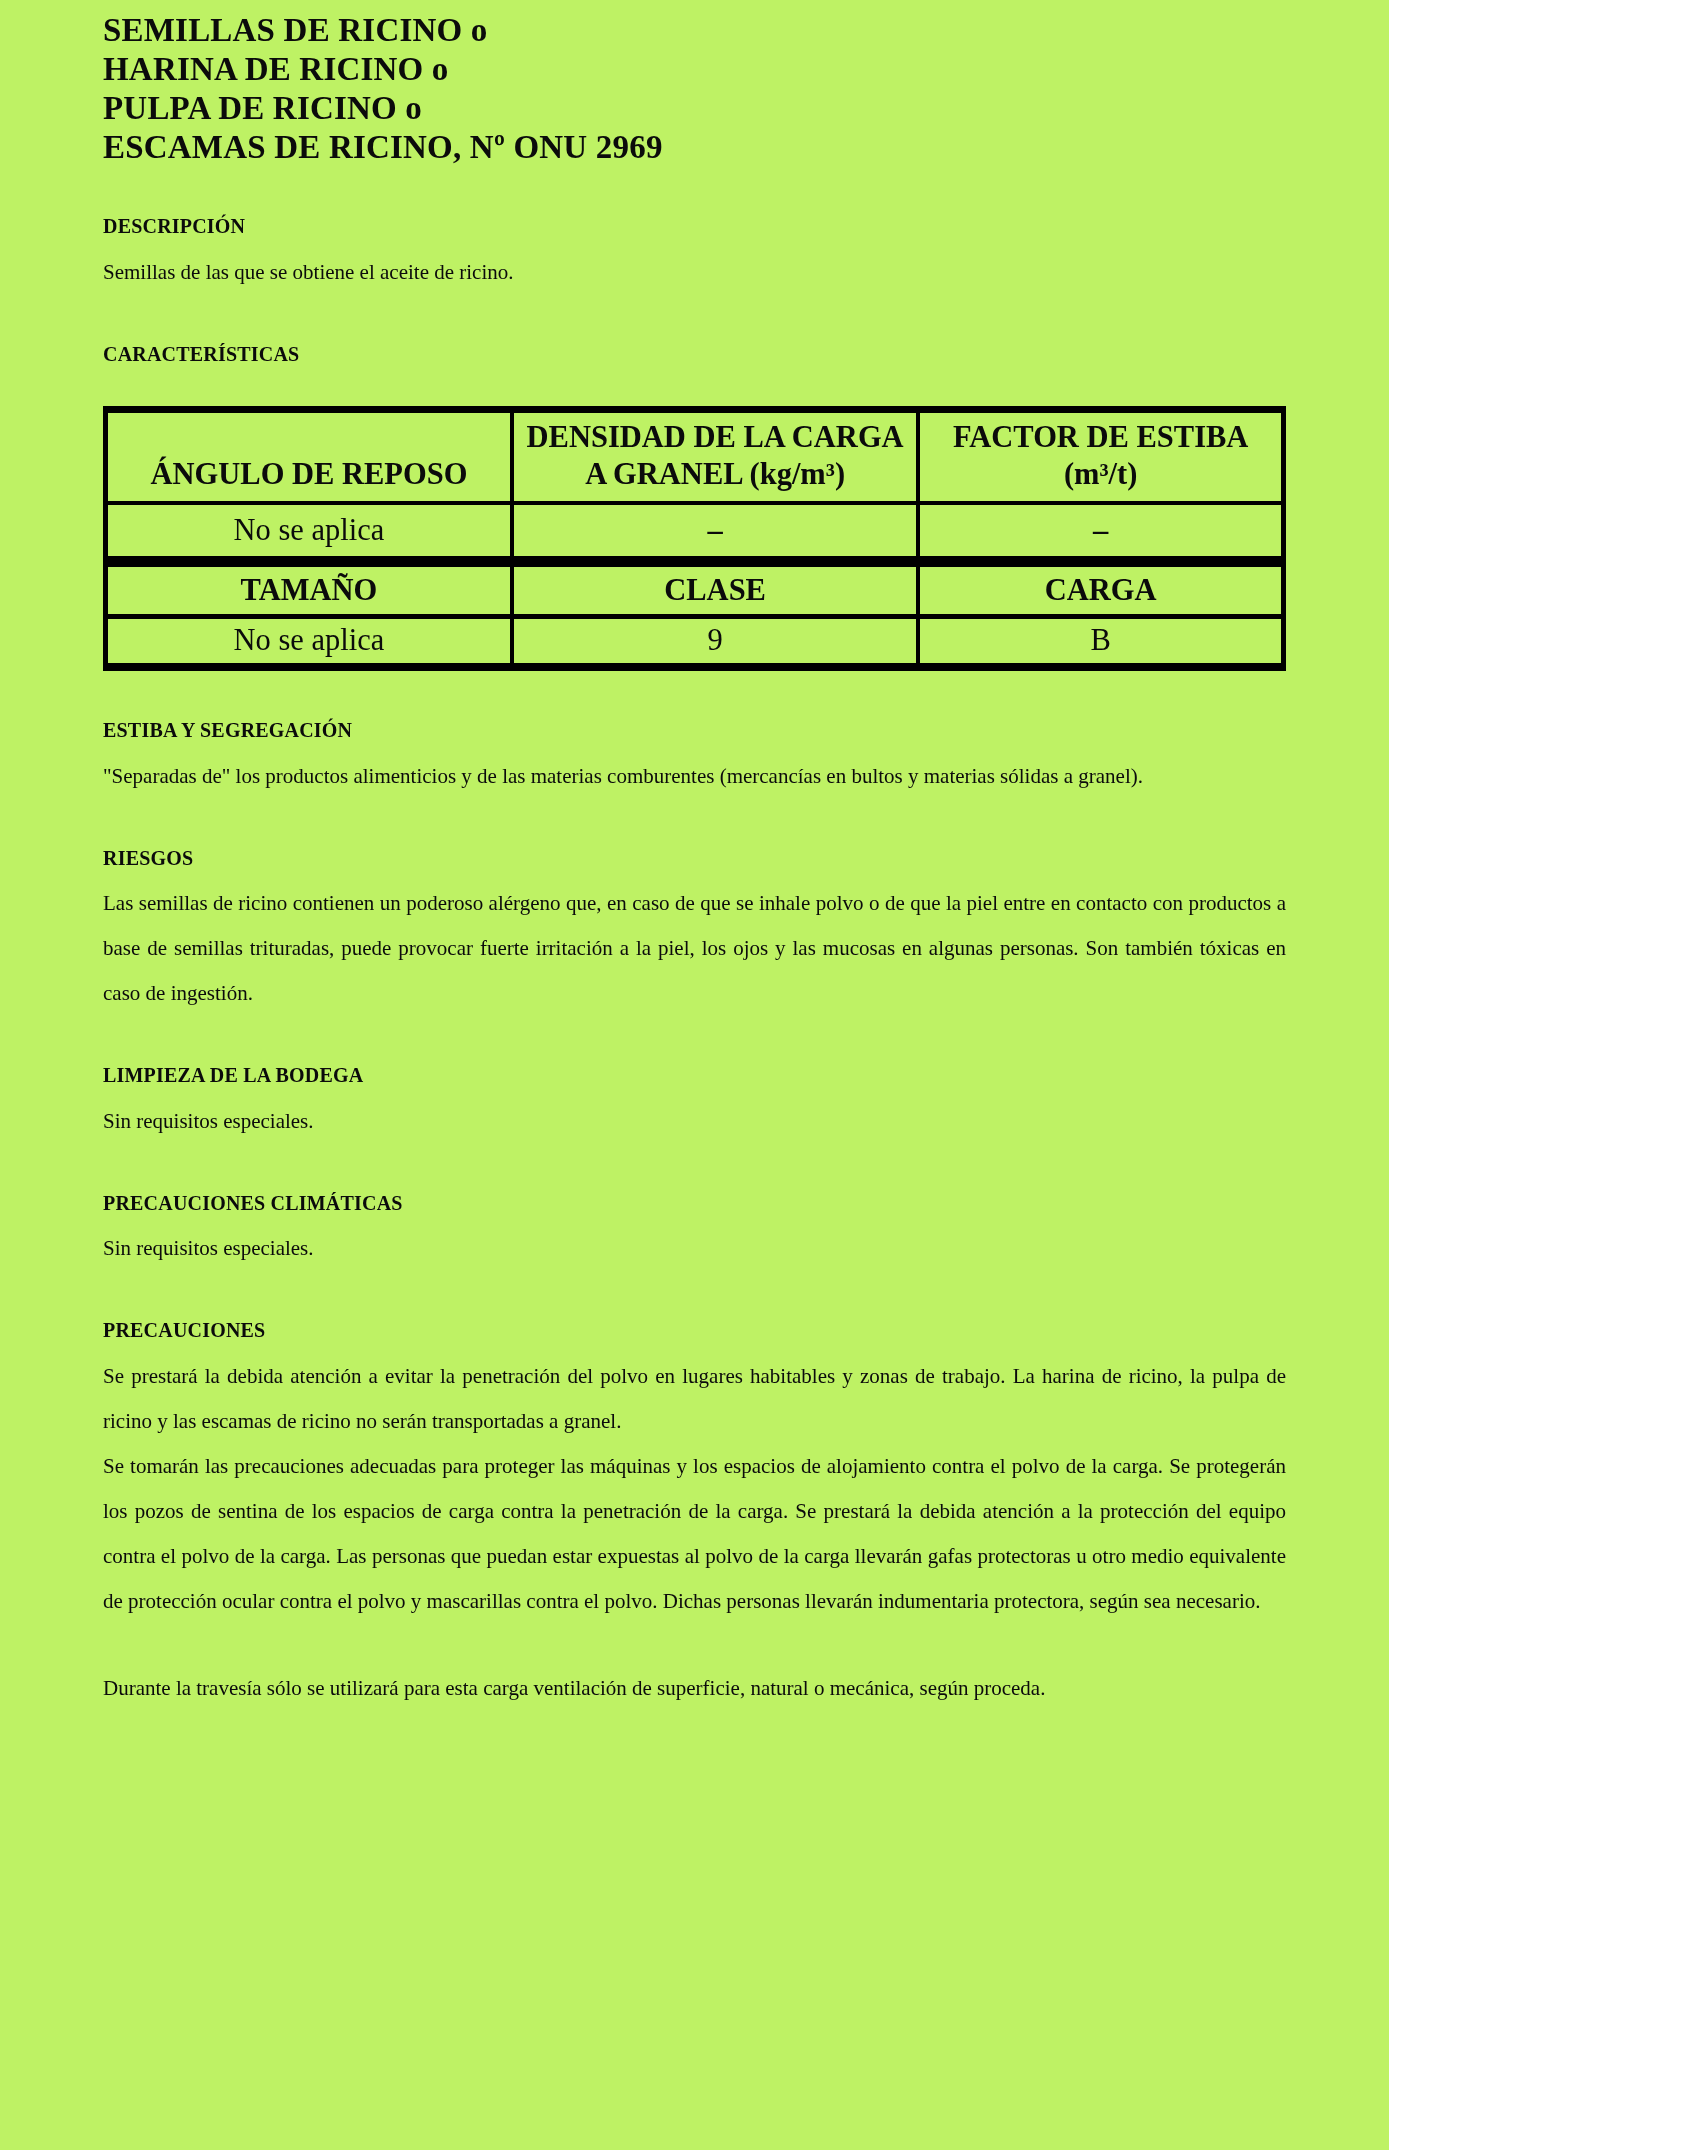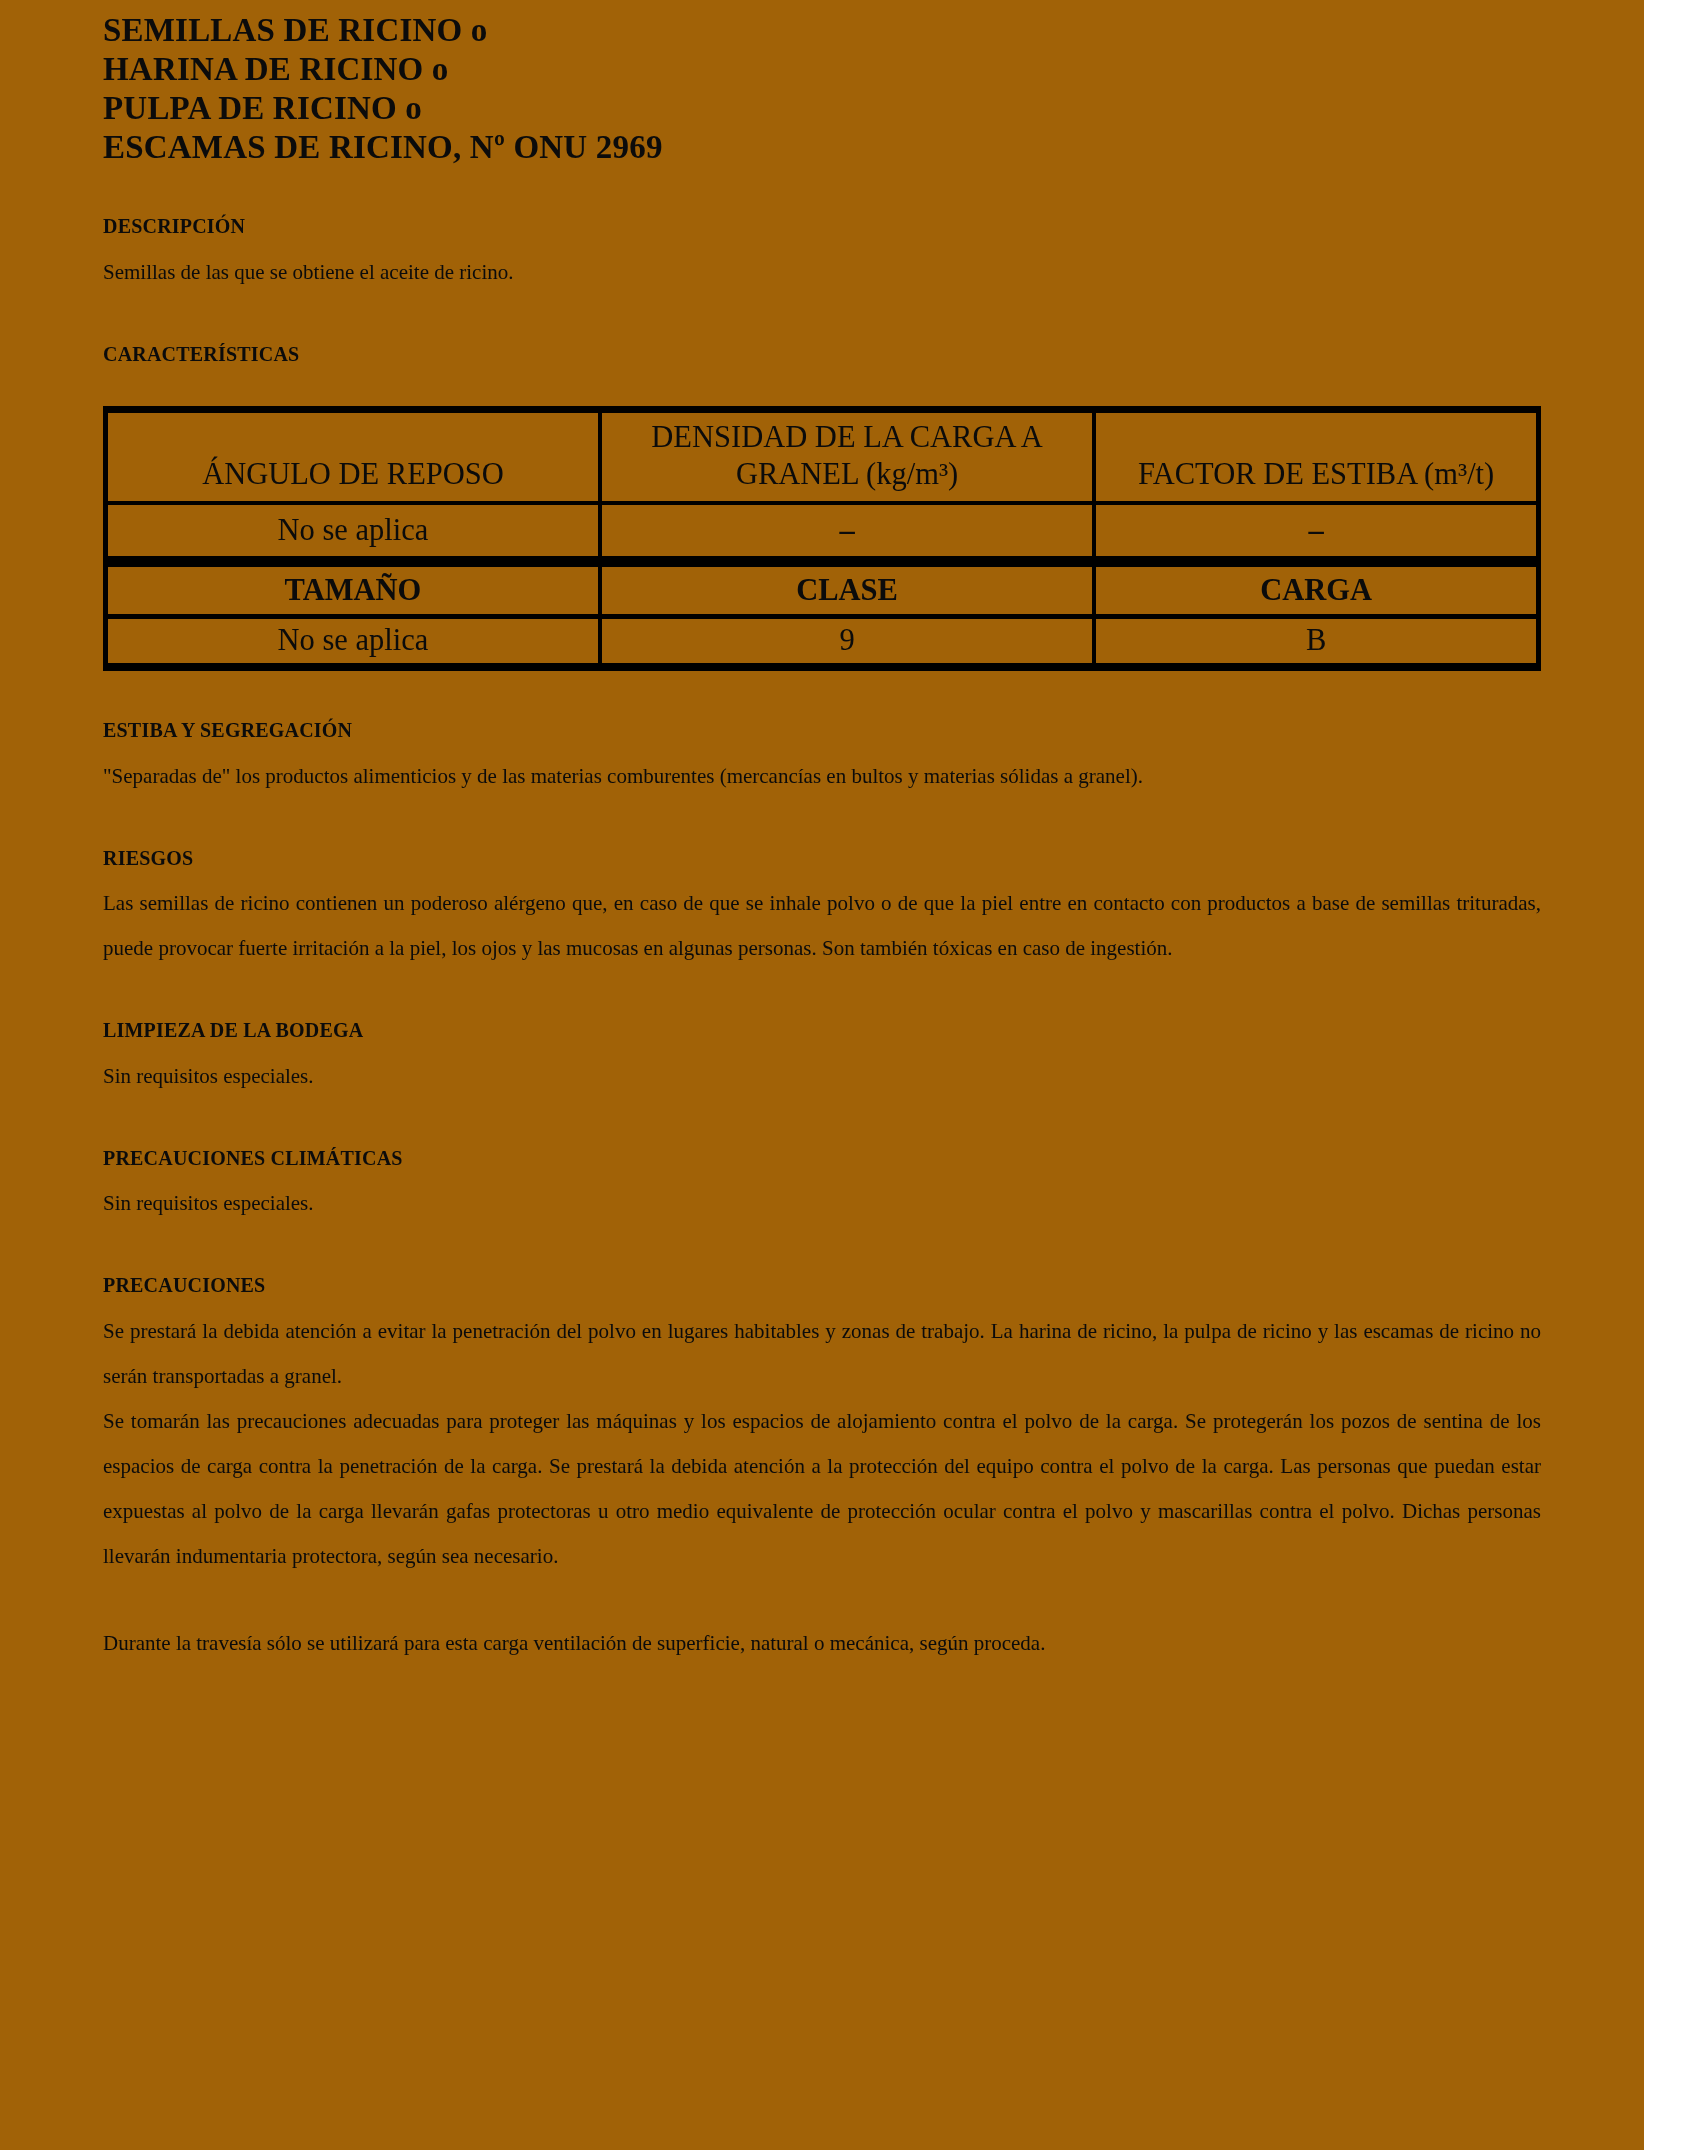--- a/index.html
+++ b/index.html
@@ -2,23 +2,23 @@
 <html lang="es" style="font-size:13px"><head>
 <meta charset="utf-8">
 <style>
   html, body {
     margin: 0;
     padding: 0;
     background: #ffffff;
   }
   .page {
     position: relative;
-    width: 1644px;
+    width: 1389px;
     height: 2151px;
-    background: #a16207;
+    background: #bef264;
     color: #0b0b0b;
     font-family: "Liberation Serif", "DejaVu Serif", serif;
     padding: 8px 103px 0 103px;
     box-sizing: border-box;
     overflow: hidden;
   }
   .title-block {
     margin-top: 3.2px;
   }
   .title-line {
@@ -63,21 +63,21 @@
     line-height: 37px;
     padding: 3.2px 11.2px;
   }
   table.char-table td:first-child {
     border-left: none;
   }
   table.char-table col.c1 { width: 34.5%; }
   table.char-table col.c2 { width: 34.5%; }
   table.char-table col.c3 { width: 31%; }
   tr.row-header1 td {
-    font-weight: normal;
+    font-weight: bold;
     vertical-align: bottom;
     height: 77px;
     border-bottom: 4.8px solid #000;
     padding-bottom: 8px;
   }
   tr.row-data1 td {
     height: 45px;
     border-bottom: 11.2px solid #000;
     vertical-align: middle;
   }

